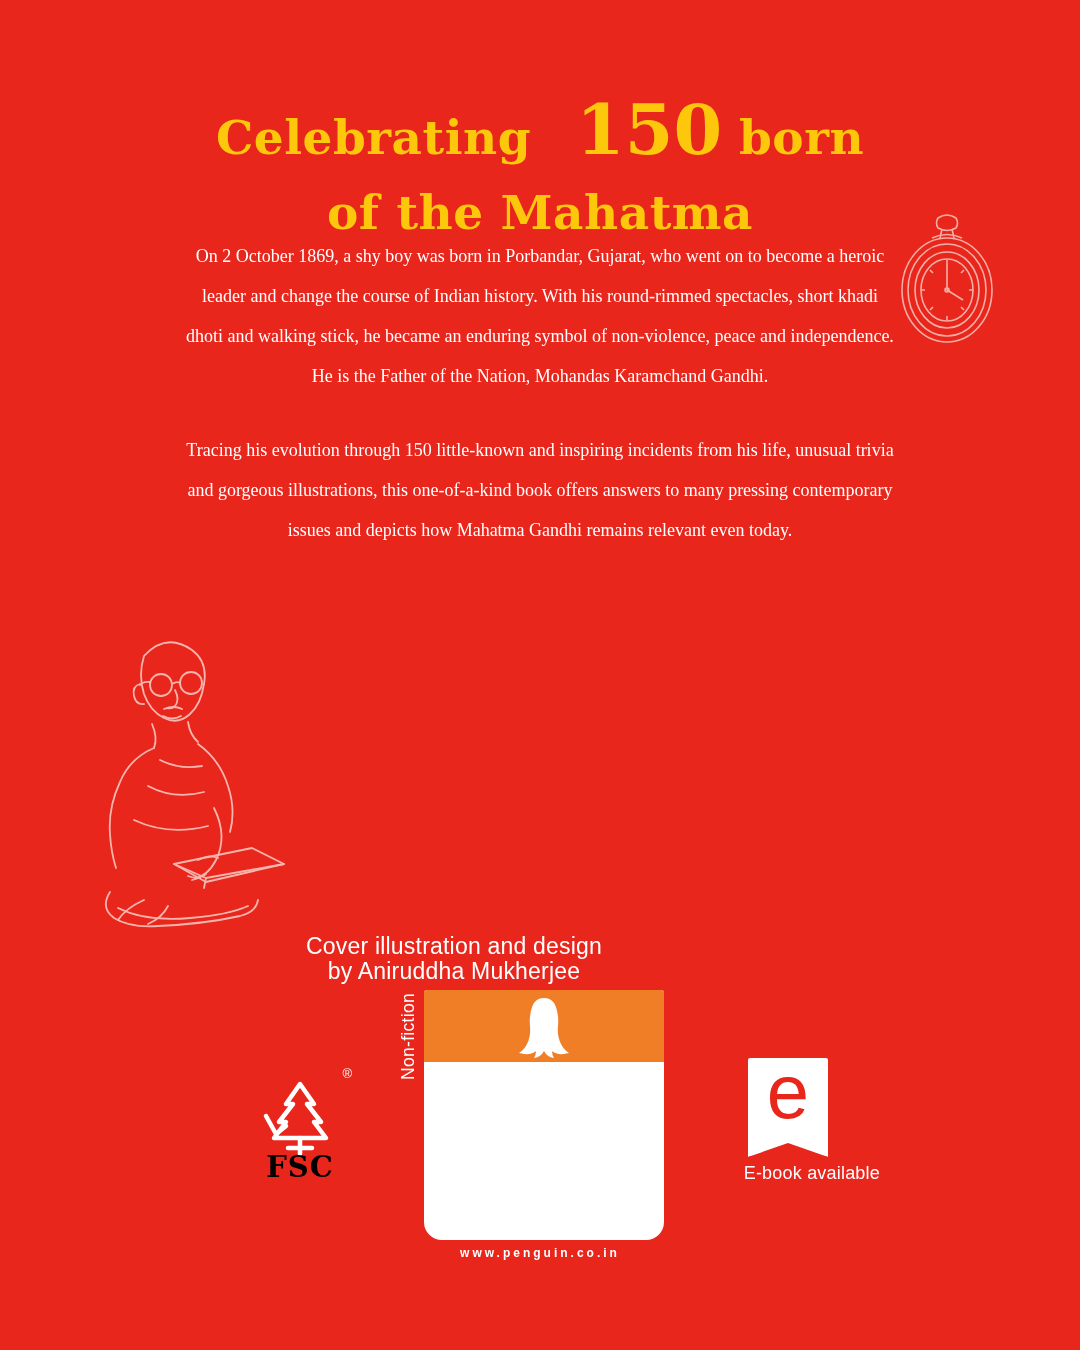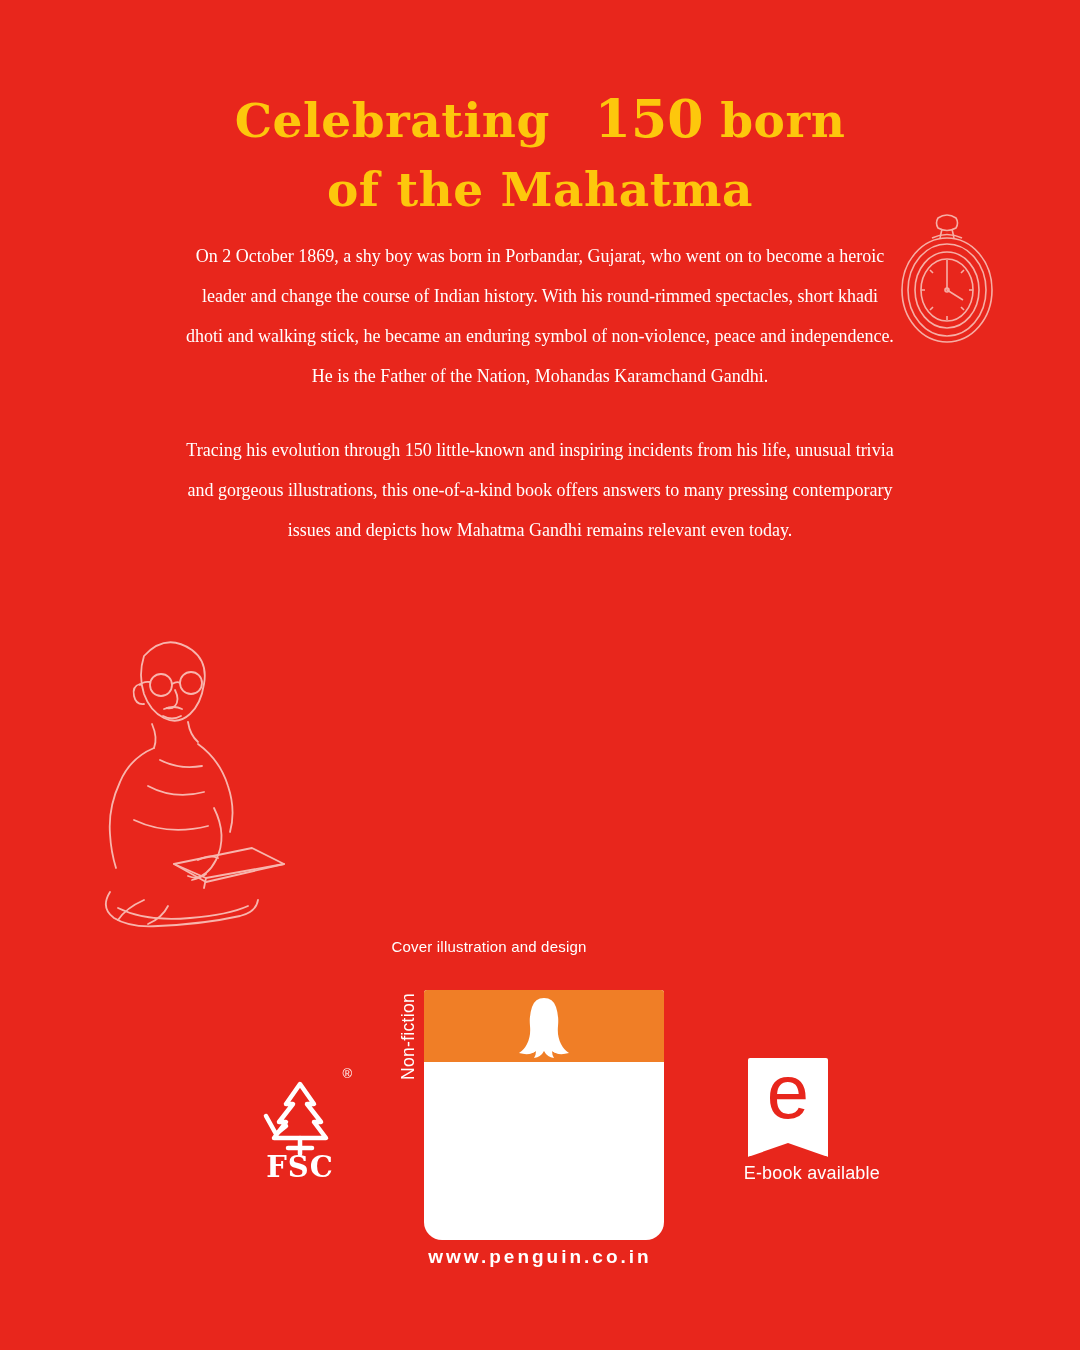--- a/index.html
+++ b/index.html
@@ -29,21 +29,21 @@
     width: 1080px;
     text-align: center;
     color: #fdc70c;
     font-family: "DejaVu Serif", serif;
     font-weight: bold;
     font-size: 47px;
     line-height: 1.25;
     letter-spacing: 0.5px;
   }
   .headline .big {
-    font-size: 52px;
+    font-size: 70px;
     letter-spacing: 0px;
     margin-left: 28px;
   }
   .headline .ln2 {
     display: block;
     margin-top: 10px;
   }
 
   
   .body-copy {
@@ -87,24 +87,23 @@
 
   
   .credit {
     position: absolute;
     top: 934px;
     left: 0;
     width: 908px;
     text-align: center;
     color: #ffffff;
     font-family: "Liberation Sans", sans-serif;
-    font-size: 15px;
+    font-size: 23px;
     line-height: 25px;
     letter-spacing: 0.2px;
-    padding-left: 35px;
   }
 
   
   .penguin-block {
     position: absolute;
     left: 424px;
     top: 990px;
     width: 240px;
     height: 250px;
     background: #ffffff;
@@ -139,21 +138,21 @@
     white-space: nowrap;
   }
   .penguin-url {
     position: absolute;
     top: 1246px;
     left: 0;
     width: 1080px;
     text-align: center;
     color: #ffffff;
     font-family: "Liberation Sans", sans-serif;
-    font-size: 19px;
+    font-size: 12px;
     letter-spacing: 3px;
     font-weight: 600;
   }
 
   
   .fsc {
     position: absolute;
     left: 252px;
     top: 1058px;
     width: 96px;
@@ -163,21 +162,21 @@
   .fsc-text {
     position: absolute;
     bottom: 0;
     left: 0;
     width: 96px;
     text-align: center;
     font-family: "DejaVu Serif", serif;
     font-weight: bold;
     font-size: 29px;
     letter-spacing: 1px;
-    color: #ffffff;
+    color: #000000;
   }
   .fsc-r {
     position: absolute;
     right: -4px;
     top: 8px;
     font-family: "Liberation Sans", sans-serif;
     font-size: 13px;
     color: #ffffff;
   }
 
@@ -290,20 +289,21 @@
       <path d="M126 256 l78 -16 l32 16 l-78 18 z"></path>
       <path d="M126 256 l32 14 l78 -14"></path>
       <path d="M158 270 l-2 10"></path>
 
       <path d="M150 252 q12 -6 20 -2"></path>
     </g>
   </svg>
 
   <div class="credit">
     <div>Cover illustration and design</div>
+    <div>by Aniruddha Mukherjee</div>
   </div>
 
   <div class="penguin-block">
     <div class="penguin-orange"></div>
     <svg class="penguin-bird" viewBox="0 0 56 62">
       <path d="M28 2 q-9 0 -12 9 q-3 9 -2 19 q1 10 -3 18 q-3 6 -8 9 q11 3 17 -2 q0 4 -2 7 q7 -1 10 -7 q3 6 10 7 q-2 -3 -2 -7 q6 5 17 2 q-5 -3 -8 -9 q-4 -8 -3 -18 q1 -10 -2 -19 q-3 -9 -12 -9 z" fill="#ffffff" stroke="#f07e26" stroke-width="0"></path>
       <path d="M28 4 q-8 0 -10 8 q-3 9 -1 18 q2 11 -3 20 q-3 5 -7 7 q9 2 14 -3 l0 6 q6 -2 7 -8 q1 6 7 8 l0 -6 q5 5 14 3 q-4 -2 -7 -7 q-5 -9 -3 -20 q2 -9 -1 -18 q-2 -8 -10 -8 z" fill="#ffffff"></path>
       <path d="M28 6 q-7 0 -9 8 q-2 8 0 17 q2 12 -4 21 q6 1 9 -4 q2 5 4 7 q2 -2 4 -7 q3 5 9 4 q-6 -9 -4 -21 q2 -9 0 -17 q-2 -8 -9 -8 z" fill="#f07e26" opacity="0"></path>
     </svg>
   </div>

